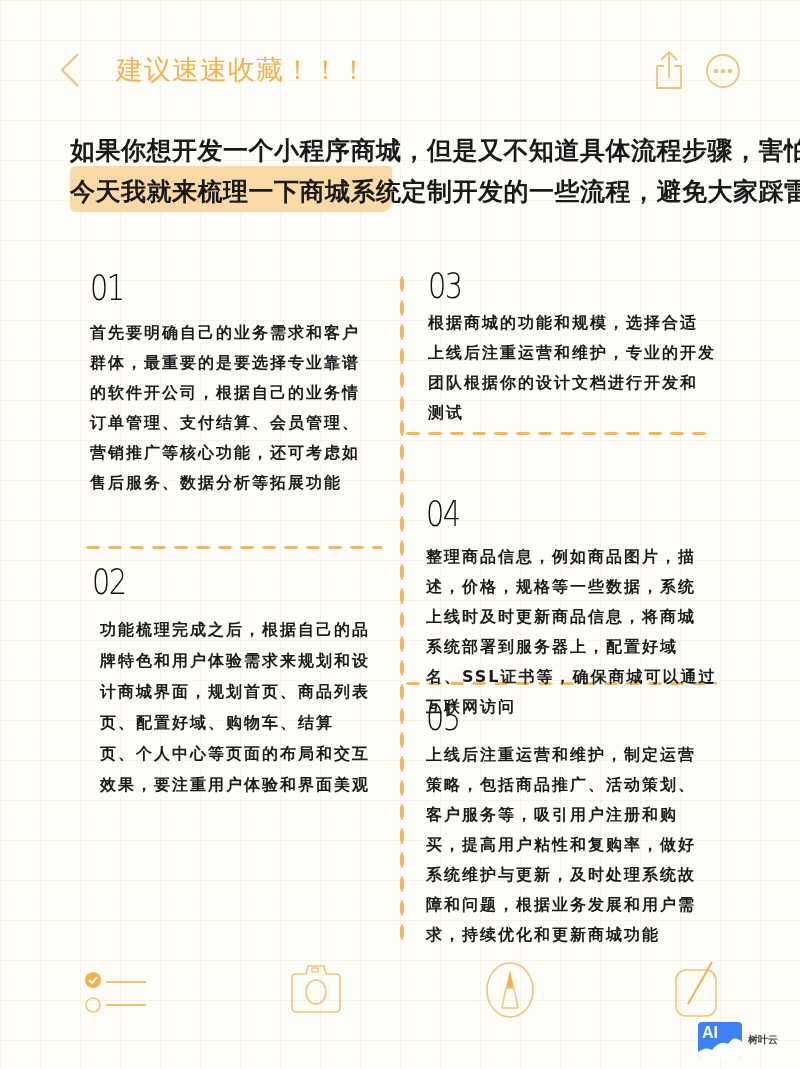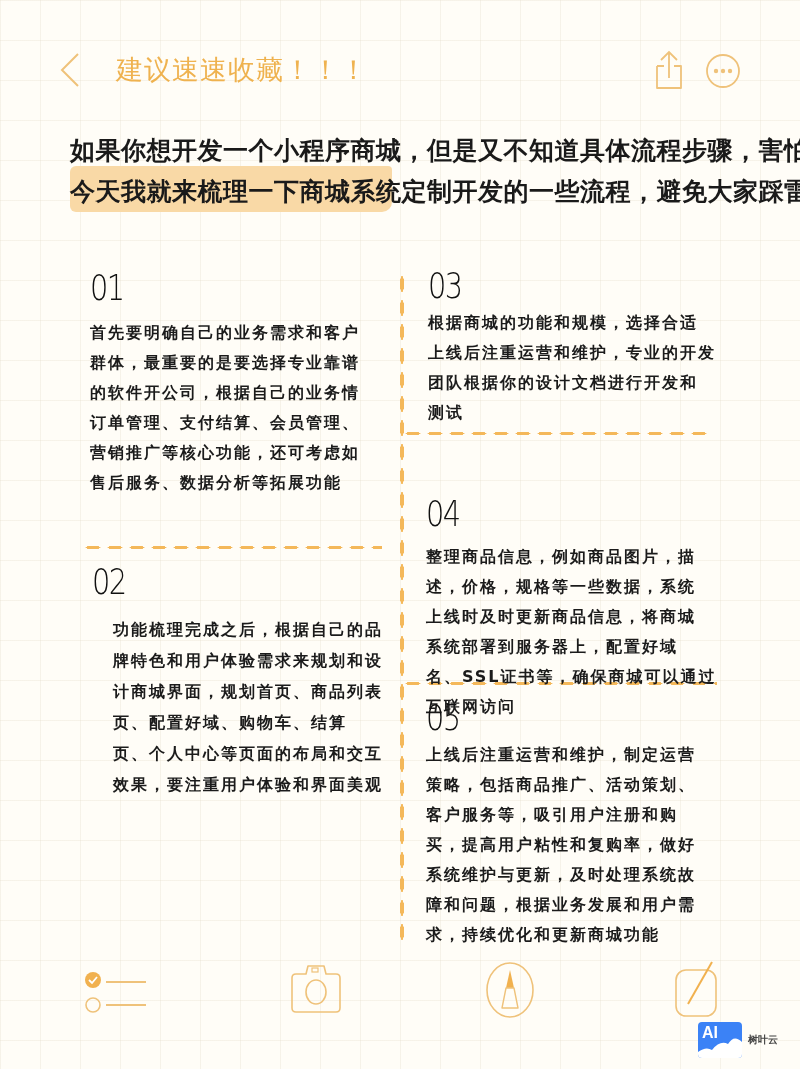--- a/index.html
+++ b/index.html
@@ -89,21 +89,21 @@
     <div>群体，最重要的是要选择专业靠谱</div>
     <div>的软件开公司，根据自己的业务情</div>
     <div>订单管理、支付结算、会员管理、</div>
     <div>营销推广等核心功能，还可考虑如</div>
     <div>售后服务、数据分析等拓展功能</div>
   </div>
 </div>
 
 <div class="section" style="left:92px; top:562px;">
   <div class="num">02</div>
-  <div class="body" style="margin-left:21px; line-height:31px; margin-top:12px;">
+  <div class="body" style="margin-left:8px; line-height:31px; margin-top:12px;">
     <div>功能梳理完成之后，根据自己的品</div>
     <div>牌特色和用户体验需求来规划和设</div>
     <div>计商城界面，规划首页、商品列表</div>
     <div>页、配置好域、购物车、结算</div>
     <div>页、个人中心等页面的布局和交互</div>
     <div>效果，要注重用户体验和界面美观</div>
   </div>
 </div>
 
 <div class="section" style="left:428px; top:266px;">

